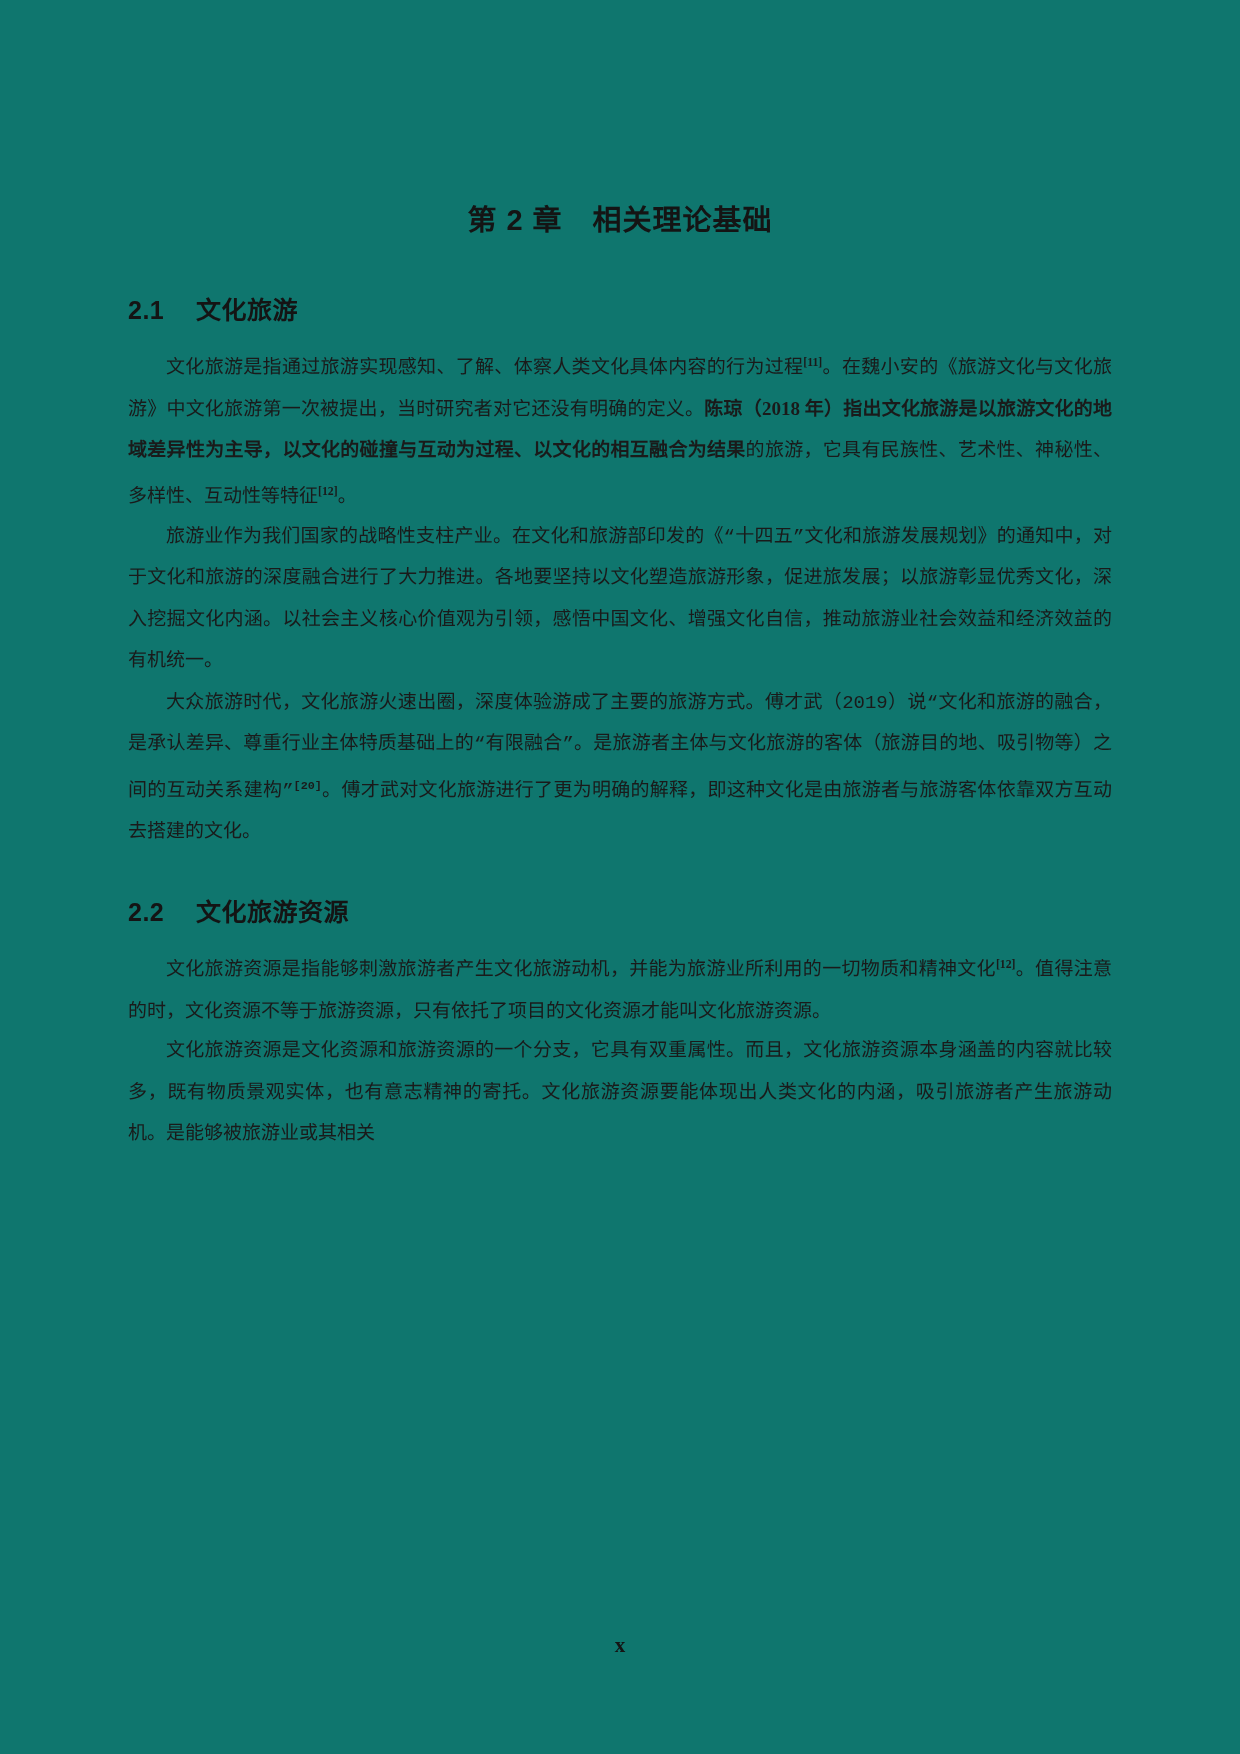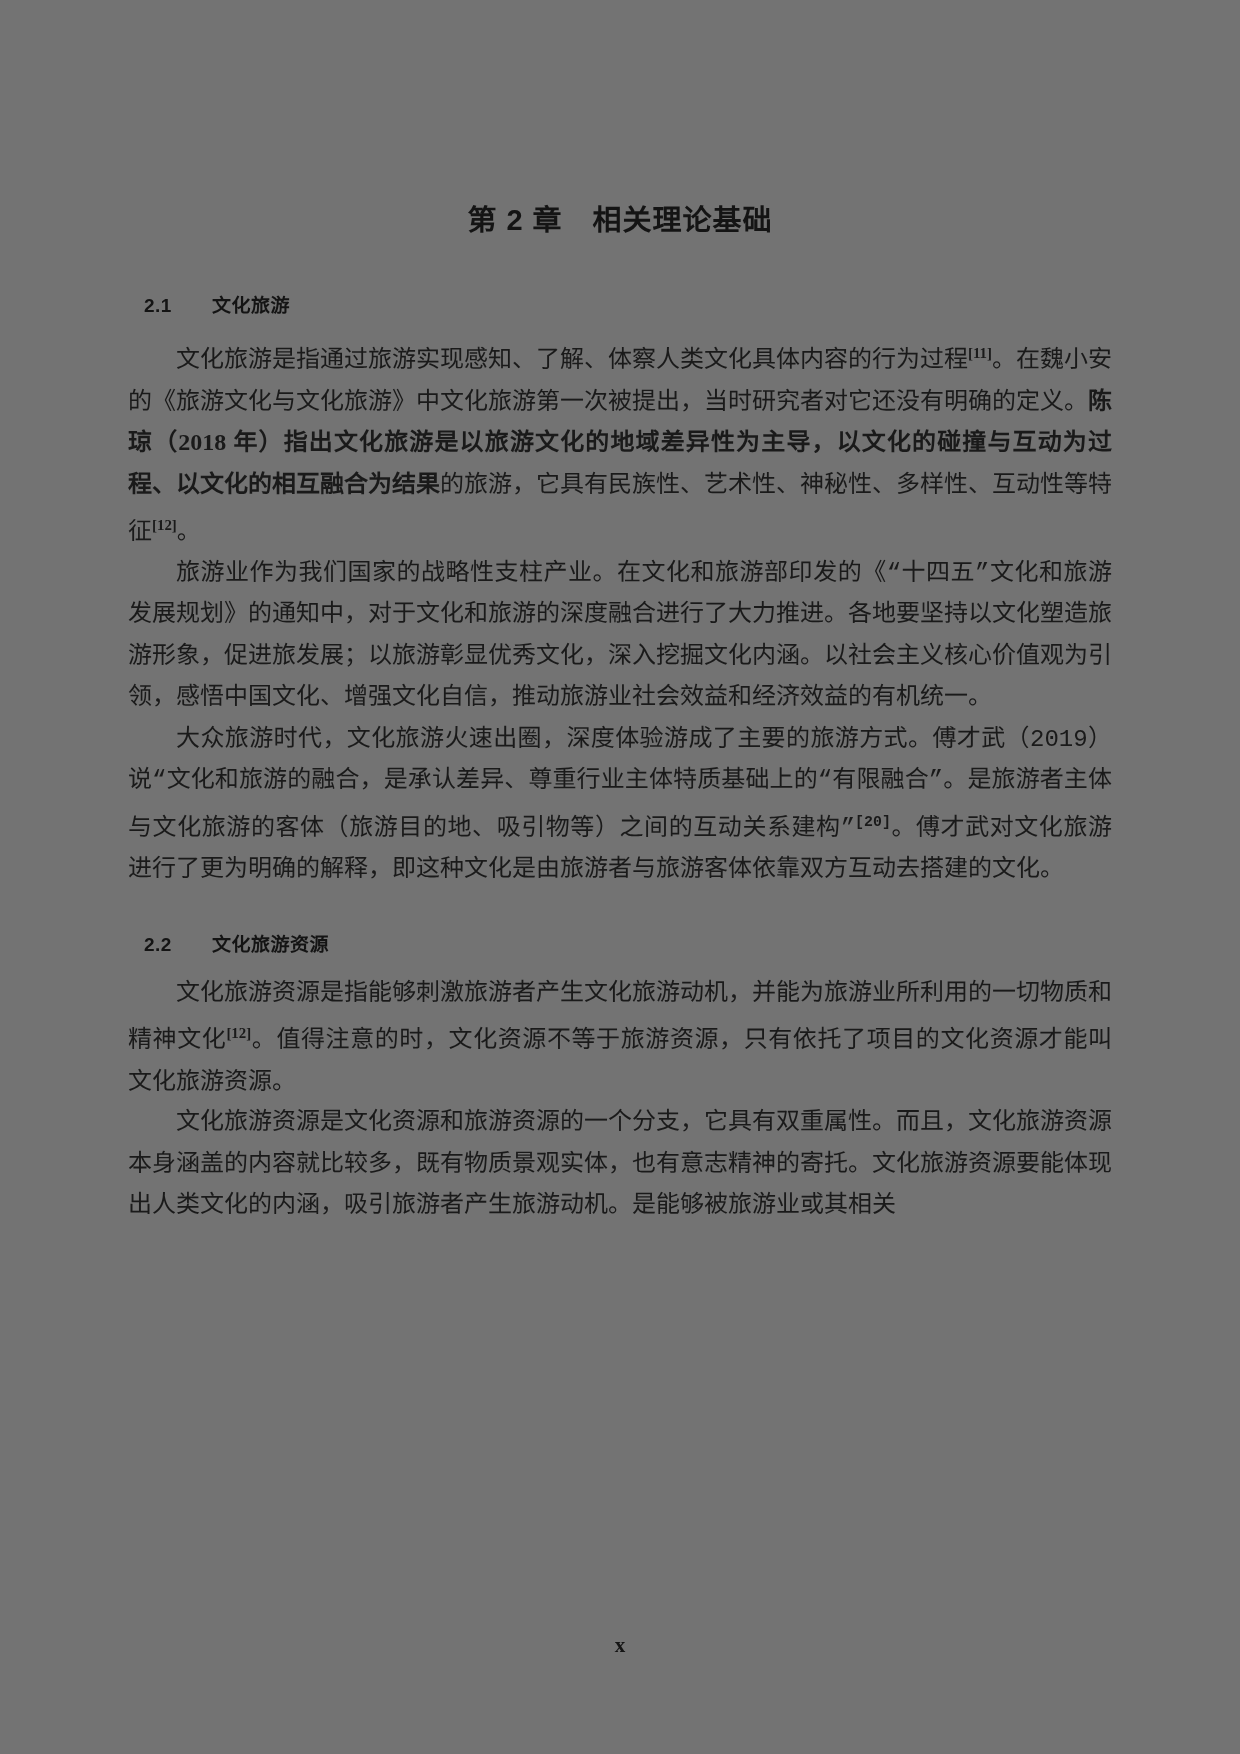--- a/index.html
+++ b/index.html
@@ -5,21 +5,21 @@
   html, body {
     margin: 0;
     padding: 0;
     background: #ffffff;
   }
   .page {
     position: relative;
     width: 1240px;
     height: 1754px;
     margin: 0 auto;
-    background: #737373;
+    background: #0f766e;
     box-sizing: border-box;
     font-family: "Liberation Serif", "DejaVu Serif", serif;
     color: #1a1a1a;
     overflow: hidden;
   }
   .content {
     position: absolute;
     left: 128px;
     top: 196px;
     width: 984px;
@@ -29,31 +29,31 @@
     font-family: "Liberation Sans", "DejaVu Sans", sans-serif;
     font-weight: bold;
     font-size: 29px;
     letter-spacing: 1px;
     margin: 0 0 52px 0;
     color: #141414;
   }
   .section-heading {
     font-family: "Liberation Sans", "DejaVu Sans", sans-serif;
     font-weight: bold;
-    font-size: 19px;
+    font-size: 25px;
     color: #141414;
-    margin: 0 0 16px 16px;
+    margin: 0 0 16px 0;
     letter-spacing: 0.5px;
   }
   .section-heading .num {
     display: inline-block;
     min-width: 68px;
   }
   .para {
-    font-size: 24px;
+    font-size: 19px;
     line-height: 41.5px;
     text-align: justify;
     text-justify: inter-ideograph;
     margin: 0;
     text-indent: 2em;
     color: #1a1a1a;
   }
   .para + .para {
     margin-top: 0;
     font-family: Liberation Mono, monospace;

